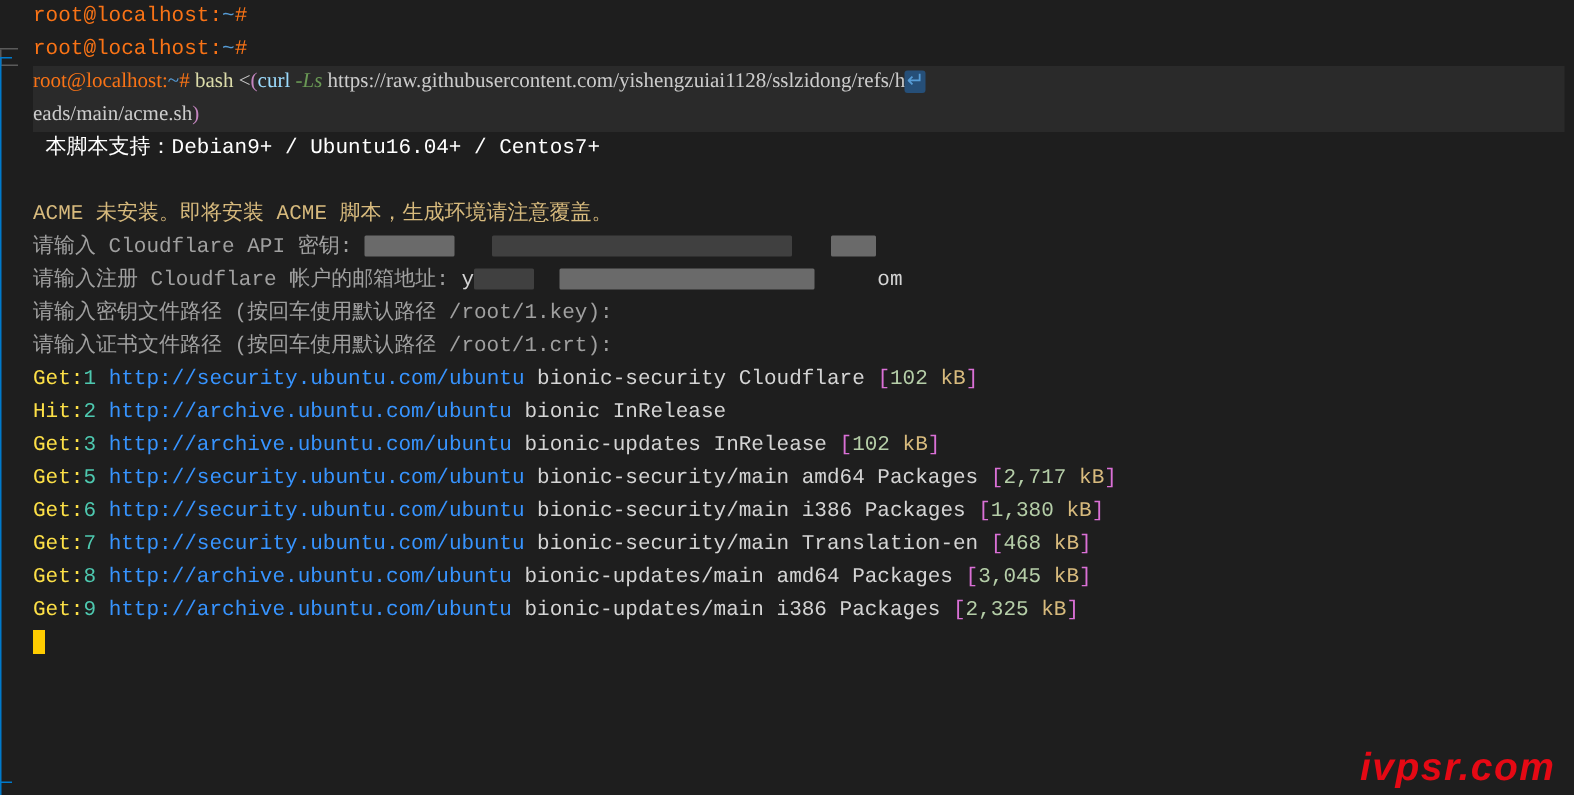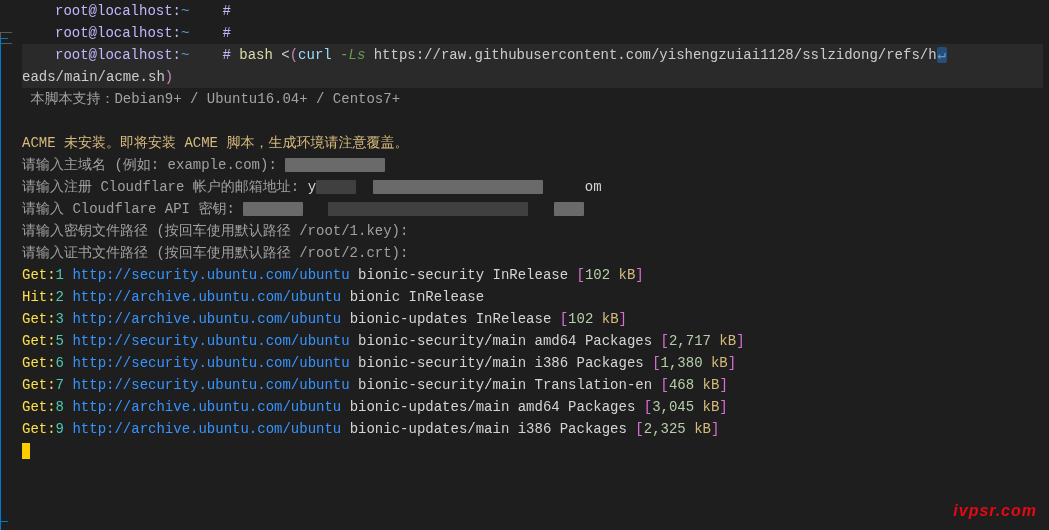--- a/index.html
+++ b/index.html
@@ -40,40 +40,40 @@
   }
   .term {
     position: absolute;
     left: 22px;
     right: 0;
     top: 0;
     padding-right: 6px;
     white-space: nowrap;
   }
   .line { height: 22px; white-space: pre; }
-  .line.active { background: #2a2a2a; }
+  .line.active { background: #2a2a2a; font-family: Liberation Serif, serif; }
   .wrap-indicator {
     position: absolute;
     left: 0; top: 38px;
     width: 1px; height: calc(100% - 38px);
     background: #007acc;
   }
   .wrap-box-top { position:absolute; left:0; top:38px; width:8px; height:1px; background:#007acc;}
   .wrap-box-bot { position:absolute; left:0; bottom:8px; width:8px; height:1px; background:#007acc;}
-  .prompt-user { color: #c4b5fd; margin-left: 33px; }
+  .prompt-user { color: #f97316; }
   .prompt-tilde { color: #569cd6; }
   .cmd-bash { color: #dcdcaa; }
   .cmd-lt { color: #cccccc; }
   .cmd-paren { color: #c586c0; }
   .cmd-curl { color: #9cdcfe; }
   .cmd-flag { color: #6a9955; font-style: italic; }
   .cmd-url { color: #cccccc; }
   .hdr-eq { color: #4ec9b0; }
   .hdr-title { color: #4ec9b0; }
-  .support { color: #a3a3a3; margin-top: 16px; }
+  .support { color: #ffffff; margin-top: 16px; }
   .warn { color: #d7ba7d; }
   .grey { color: #a0a0a0; }
   .white { color: #d4d4d4; }
   .aptget { color: #fde047; }
   .aptnum { color: #4ec9b0; }
   .apturl { color: #3794ff; }
   .aptkb { color: #d7ba7d; }
   .brk { color: #da70d6; }
   .num { color: #b5cea8; }
   .redacted { display:inline-block; height:14px; background:#6a6a6a; vertical-align:middle; border-radius:1px; }
@@ -84,21 +84,21 @@
     background: #ffcc00;
     vertical-align: middle;
   }
   .watermark {
     position: absolute;
     right: 12px;
     bottom: 8px;
     font-family: Arial, sans-serif;
     font-style: italic;
     font-weight: bold;
-    font-size: 16px;
+    font-size: 26px;
     color: #e50914;
     letter-spacing: 1px;
     pointer-events: none;
   }
   .cont-glyph { color:#569cd6; background:#264f78; padding:0 1px; border-radius:2px;}
 </style>
 </head>
 <body>
 
 <div class="gutter">
@@ -118,32 +118,31 @@
 
   <div class="line active"><span class="cmd-url">eads/main/acme.sh</span><span class="cmd-paren">)</span></div>
 
 
   <div class="line"><span class="support"> 本脚本支持：Debian9+ / Ubuntu16.04+ / Centos7+</span></div>
 
   <div class="line"> </div>
 
   <div class="line"><span class="warn">ACME 未安装。即将安装 ACME 脚本，生成环境请注意覆盖。</span></div>
 
-  <div class="line"><span class="grey">请输入主域名 (例如: example.com): </span><span class="redacted" style="width:100px"></span></div>
+
+  <div class="line"><span class="grey">请输入 Cloudflare API 密钥: </span><span class="redacted" style="width:60px"></span>   <span class="redacted dark" style="width:200px"></span>   <span class="redacted" style="width:30px"></span></div>
 
   <div class="line"><span class="grey">请输入注册 Cloudflare 帐户的邮箱地址: </span><span class="white">y</span><span class="redacted dark" style="width:40px"></span>  <span class="redacted" style="width:170px"></span>     <span class="white">om</span></div>
 
-  <div class="line"><span class="grey">请输入 Cloudflare API 密钥: </span><span class="redacted" style="width:60px"></span>   <span class="redacted dark" style="width:200px"></span>   <span class="redacted" style="width:30px"></span></div>
-
   <div class="line"><span class="grey">请输入密钥文件路径 (按回车使用默认路径 /root/1.key):</span></div>
 
-  <div class="line"><span class="grey">请输入证书文件路径 (按回车使用默认路径 /root/2.crt):</span></div>
+  <div class="line"><span class="grey">请输入证书文件路径 (按回车使用默认路径 /root/1.crt):</span></div>
 
   <div id="apt-lines">
-      <div class="line"><span class="aptget">Get:</span><span class="aptnum">1</span> <span class="apturl">http://security.ubuntu.com/ubuntu</span><span class="white"> bionic-security InRelease </span><span class="brk">[</span><span class="num">102</span><span class="aptkb"> kB</span><span class="brk">]</span></div>
+      <div class="line"><span class="aptget">Get:</span><span class="aptnum">1</span> <span class="apturl">http://security.ubuntu.com/ubuntu</span><span class="white"> bionic-security Cloudflare </span><span class="brk">[</span><span class="num">102</span><span class="aptkb"> kB</span><span class="brk">]</span></div>
       <div class="line"><span class="aptget">Hit:</span><span class="aptnum">2</span> <span class="apturl">http://archive.ubuntu.com/ubuntu</span><span class="white"> bionic InRelease</span></div>
       <div class="line"><span class="aptget">Get:</span><span class="aptnum">3</span> <span class="apturl">http://archive.ubuntu.com/ubuntu</span><span class="white"> bionic-updates InRelease </span><span class="brk">[</span><span class="num">102</span><span class="aptkb"> kB</span><span class="brk">]</span></div>
       <div class="line"><span class="aptget">Get:</span><span class="aptnum">5</span> <span class="apturl">http://security.ubuntu.com/ubuntu</span><span class="white"> bionic-security/main amd64 Packages </span><span class="brk">[</span><span class="num">2,717</span><span class="aptkb"> kB</span><span class="brk">]</span></div>
       <div class="line"><span class="aptget">Get:</span><span class="aptnum">6</span> <span class="apturl">http://security.ubuntu.com/ubuntu</span><span class="white"> bionic-security/main i386 Packages </span><span class="brk">[</span><span class="num">1,380</span><span class="aptkb"> kB</span><span class="brk">]</span></div>
       <div class="line"><span class="aptget">Get:</span><span class="aptnum">7</span> <span class="apturl">http://security.ubuntu.com/ubuntu</span><span class="white"> bionic-security/main Translation-en </span><span class="brk">[</span><span class="num">468</span><span class="aptkb"> kB</span><span class="brk">]</span></div>
       <div class="line"><span class="aptget">Get:</span><span class="aptnum">8</span> <span class="apturl">http://archive.ubuntu.com/ubuntu</span><span class="white"> bionic-updates/main amd64 Packages </span><span class="brk">[</span><span class="num">3,045</span><span class="aptkb"> kB</span><span class="brk">]</span></div>
       <div class="line"><span class="aptget">Get:</span><span class="aptnum">9</span> <span class="apturl">http://archive.ubuntu.com/ubuntu</span><span class="white"> bionic-updates/main i386 Packages </span><span class="brk">[</span><span class="num">2,325</span><span class="aptkb"> kB</span><span class="brk">]</span></div>
     </div>
 
   <div class="line"><span class="cursor"></span></div>

